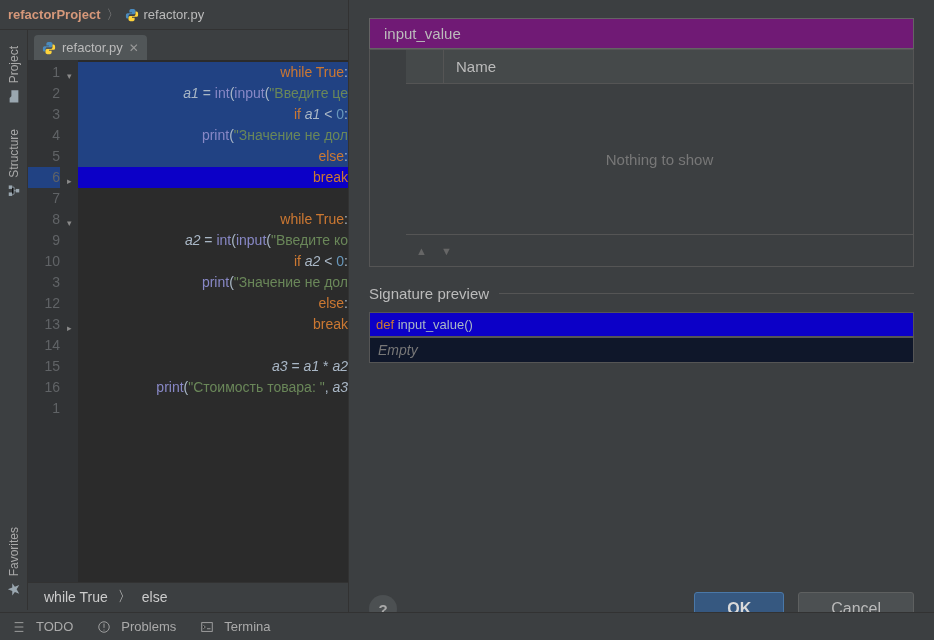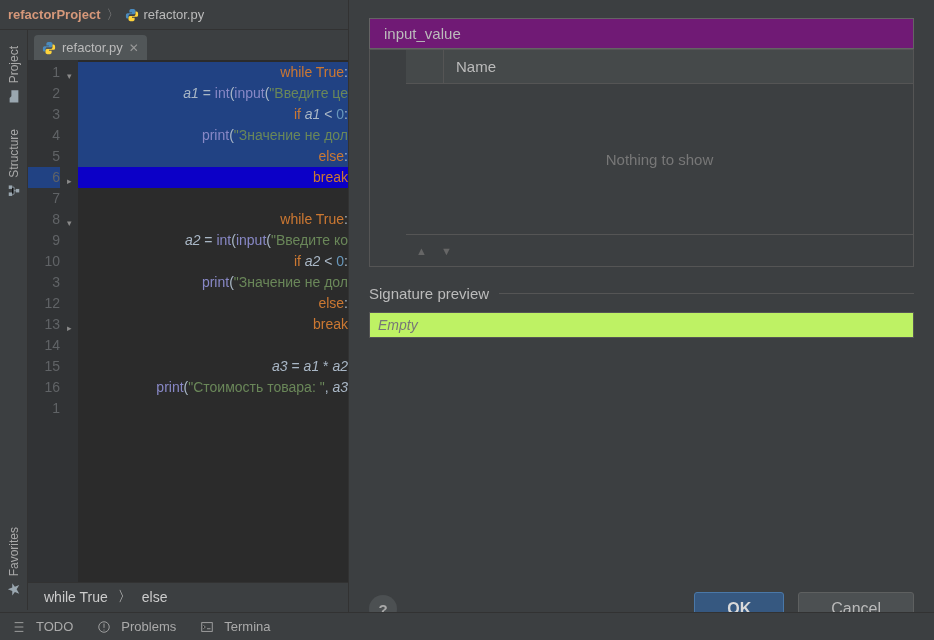--- a/index.html
+++ b/index.html
@@ -44,21 +44,21 @@
   .section-header .line-after{flex:1;height:1px;background:#555;margin-left:10px;}
   .param-table{border:1px solid #555;background:#3c3f41;padding-left:36px;}
   .param-table .header{display:flex;background:#45494a;border-bottom:1px solid #555;}
   .param-table .header .col{padding:8px 12px;color:#bbb;font-size:15px;}
   .param-table .header .col.first{width:38px;border-right:1px solid #555;}
   .param-table .body{height:150px;display:flex;align-items:center;justify-content:center;color:#777;font-size:15px;}
   .param-table .footer{height:32px;display:flex;align-items:center;padding:0 10px;gap:14px;border-top:1px solid #555;}
   .arrow-btn{color:#666;font-size:11px;cursor:pointer;}
   .sig-preview{background:#0c00c7;color:#a9b7c6;font-family:Consolas,monospace;font-size:13px;padding:4px 6px;border:1px solid #555;}
   .sig-preview .kw{color:#cc7832;}
-  .output-box{background:#bef264;border:1px solid #555;color:#777;padding:4px 8px;font-style:italic;font-size:14px;}
+  .output-box{background:#0f172a;border:1px solid #555;color:#777;padding:4px 8px;font-style:italic;font-size:14px;}
   .dlg-buttons{display:flex;align-items:center;gap:14px;margin-top:auto;padding-top:14px;}
   .help-btn{width:28px;height:28px;border-radius:14px;background:#4c5052;color:#aaa;font-weight:bold;display:flex;align-items:center;justify-content:center;cursor:pointer;font-size:15px;}
   .spacer{flex:1;}
   .btn{padding:7px 32px;border-radius:3px;font-size:16px;cursor:pointer;border:1px solid #5e6060;}
   .btn.primary{background:#365880;border:1px solid #4a78a8;color:#d9d9d9;font-weight:bold;}
   .btn.secondary{background:#4c5052;color:#bbb;}
   .bottom-bar{position:absolute;bottom:0;left:0;right:0;height:28px;background:#3c3f41;border-top:1px solid #323232;display:flex;align-items:center;padding:0 12px;gap:24px;color:#aaa;font-size:13px;}
   .bottom-bar .item{display:flex;align-items:center;gap:10px;cursor:pointer;}
   .bottom-bar .ico{width:14px;height:14px;}
   .bottom-bar .ico svg{width:14px;height:14px;}
@@ -167,20 +167,21 @@
     <div class="footer">
       <span class="arrow-btn">▲</span>
       <span class="arrow-btn">▼</span>
     </div>
   </div>
 
   <div class="section-header">
     <span>Signature preview</span>
     <span class="line-after"></span>
   </div>
+  <div class="sig-preview"><span class="kw">def </span><span>input_value()</span></div>
 
   <div class="output-box">Empty</div>
 
   <div class="dlg-buttons">
     <div class="help-btn">?</div>
     <div class="spacer"></div>
     <div class="btn primary">OK</div>
     <div class="btn secondary">Cancel</div>
   </div>
 </div>

